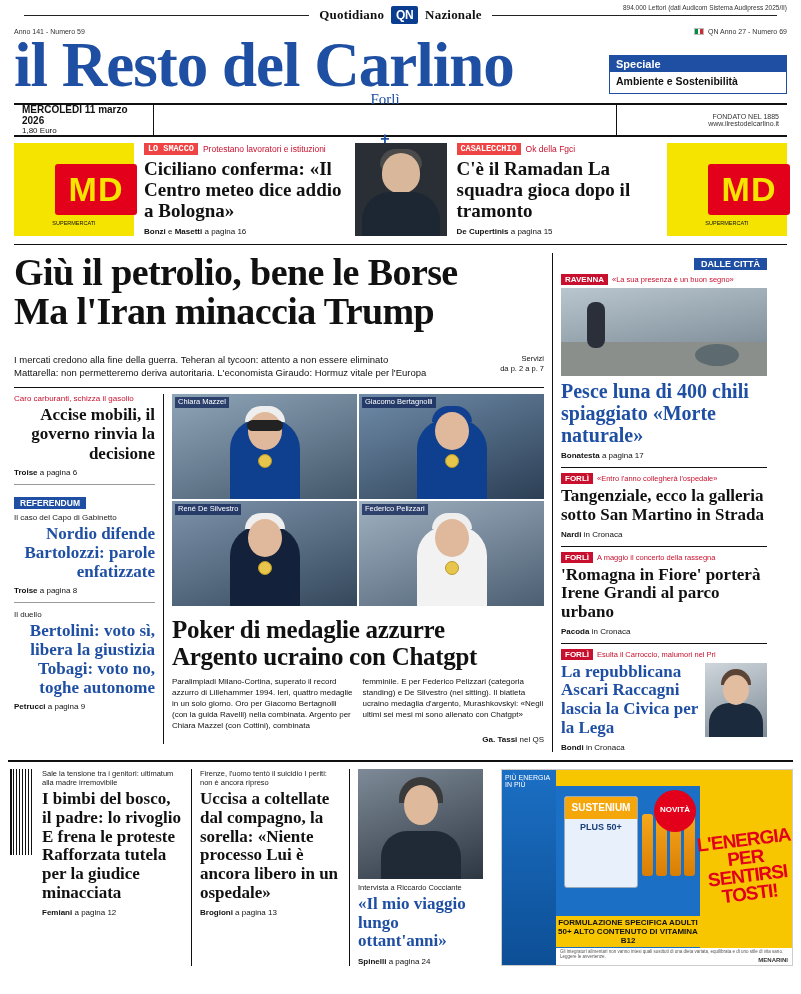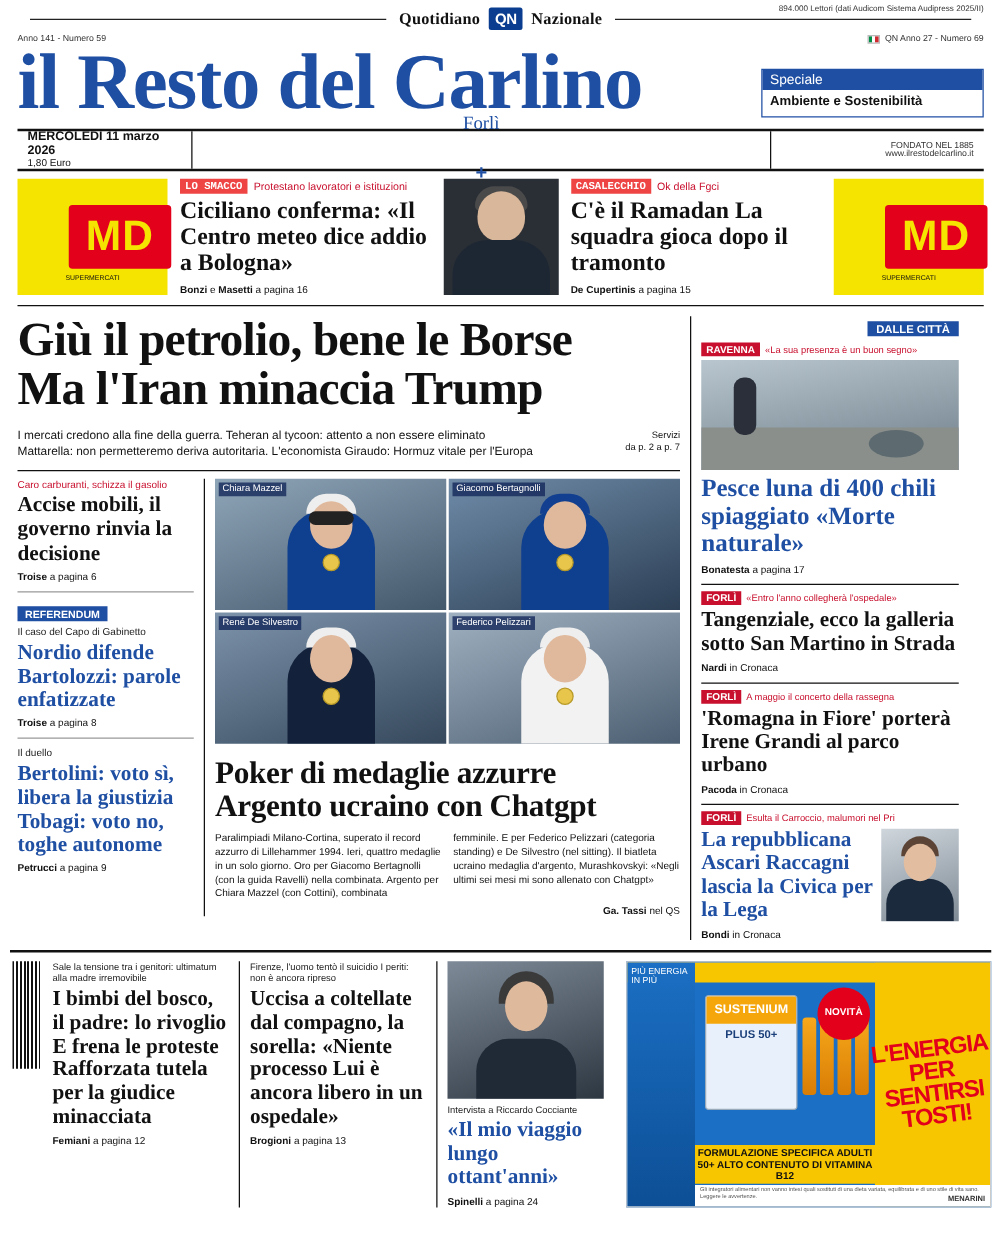--- a/index.html
+++ b/index.html
@@ -25,21 +25,21 @@
   .itflag { display:inline-block; width:10px; height:7px; background:linear-gradient(to right,#008d46 0 33%,#fff 33% 66%,#cf2b30 66% 100%); border:.5px solid #bbb;}
 
   
   .masthead { text-align:left; padding: 0 14px; margin-top:-2px; position:relative;}
   .masthead h1 {
     margin:0; font-family:"Liberation Serif", serif; font-weight:bold;
     font-size:63px; letter-spacing:-1px; color:#1f4fa3; line-height:1.04;
     white-space:nowrap;
   }
   .speciale-box { position:absolute; right:14px; top:22px; width:178px; border:1px solid #1f4fa3; background:#fff; }
-  .speciale-head { background:#1f4fa3; color:#fff; font-family:"Liberation Sans", sans-serif; font-weight:normal; font-size:11px; padding:2px 6px;}
+  .speciale-head { background:#1f4fa3; color:#fff; font-family:"Liberation Sans", sans-serif; font-weight:bold; font-size:11px; padding:2px 6px;}
   .speciale-body { font-family:"Liberation Sans", sans-serif; font-weight:bold; font-size:10.5px; padding:3px 6px 5px; line-height:1.25; color:#111;}
 
   
   .datebar { display:flex; align-items:stretch; border-top:2px solid #111; border-bottom:2px solid #111; margin:4px 14px 0; height:34px;}
   .datebar .cell { display:flex; flex-direction:column; justify-content:center; padding:0 8px;}
   .datebar .left { width:140px; border-right:1px solid #111;}
   .datebar .left .d1 { font-family:"Liberation Sans", sans-serif; font-size:10px; font-weight:bold;}
   .datebar .left .d1 .day { font-weight:bold;}
   .datebar .left .d2 { font-family:"Liberation Sans", sans-serif; font-size:8px;}
   .datebar .mid { flex:1; display:flex; align-items:center; justify-content:center; gap:22px; border-right:1px solid #111;}
@@ -64,31 +64,31 @@
   .promo-photo .face { position:absolute; left:50%; top:10px; transform:translateX(-50%); width:38px; height:40px; background:#d9b79a; border-radius:50% 50% 45% 45%;}
   .promo-photo .hair { position:absolute; left:50%; top:6px; transform:translateX(-50%); width:42px; height:20px; background:#4a4a4a; border-radius:21px 21px 6px 6px;}
   .promo-photo .body { position:absolute; left:50%; bottom:0; transform:translateX(-50%); width:78px; height:44px; background:#1d2733; border-radius:28px 28px 0 0;}
 
   
   .main { display:flex; margin:8px 14px 0; gap:8px;}
   .left-main { width:530px; }
   .right-col { width:215px; border-left:1px solid #111; padding-left:8px;}
 
   .lead h2 { margin:0; font-family:"Liberation Serif", serif; font-weight:bold; font-size:38px; line-height:1.02; letter-spacing:-.6px;}
-  .lead .sub { margin-top:12px; font-family:"Liberation Sans", sans-serif; font-size:9.5px; line-height:1.35; color:#111; display:flex; gap:24px;justify-content:center;}
+  .lead .sub { margin-top:23px; font-family:"Liberation Sans", sans-serif; font-size:9.5px; line-height:1.35; color:#111; display:flex; gap:24px;justify-content:center;}
   .lead .sub p { margin:0;}
   .lead .servizi { font-family:"Liberation Sans", sans-serif; font-size:7.5px; text-align:right; width:60px; line-height:1.3;}
   .rule { border-bottom:1px solid #111; margin:8px 0 6px;}
 
   .cols2 { display:flex; gap:8px; }
   .col-narrow { width:150px; border-right:1px solid #111; padding-right:8px;}
   .col-wide { flex:1; }
 
   .minikick { font-family:"Liberation Sans", sans-serif; font-size:8px; color:#c8102e; margin-bottom:2px;}
-  .story-h { margin:0; font-family:"Liberation Serif", serif; font-weight:bold; font-size:17px; line-height:1.12;}
+  .story-h { margin:0; font-family:"Liberation Serif", serif; font-weight:bold; font-size:17px; line-height:1.12;text-align:right;}
   .story-h.blue { color:#1f4fa3;}
   .sm-by { font-family:"Liberation Sans", sans-serif; font-size:8px; margin-top:5px;}
   .hr-thin { border-bottom:1px solid #999; margin:7px 0;}
   .ref-badge { background:#1f4fa3; color:#fff; font-family:"Liberation Sans", sans-serif; font-weight:bold; font-size:8.5px; padding:1px 6px; display:inline-block; margin:3px 0 4px;}
   .kick-black { font-family:"Liberation Sans", sans-serif; font-size:8px; color:#222; margin-bottom:2px;}
 
   
   .collage { display:grid; grid-template-columns:1fr 1fr; grid-template-rows:105px 105px; gap:2px; }
   .ph { position:relative; overflow:hidden; }
   .ph .lbl { position:absolute; left:3px; top:3px; background:rgba(20,40,90,.8); color:#fff; font-family:"Liberation Sans", sans-serif; font-size:7.5px; padding:1px 3px; line-height:1.15;}

